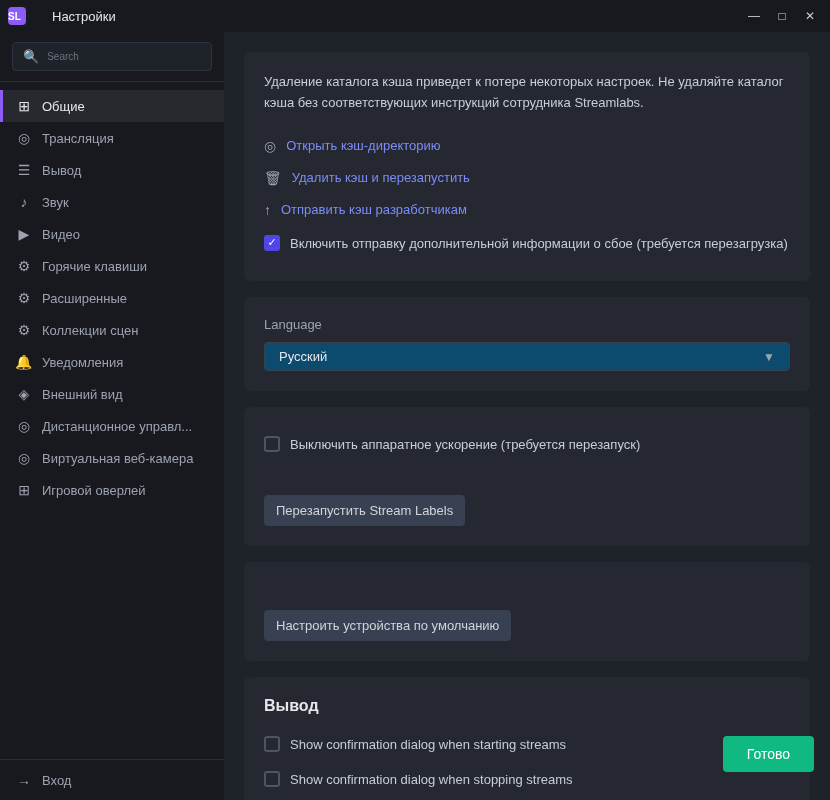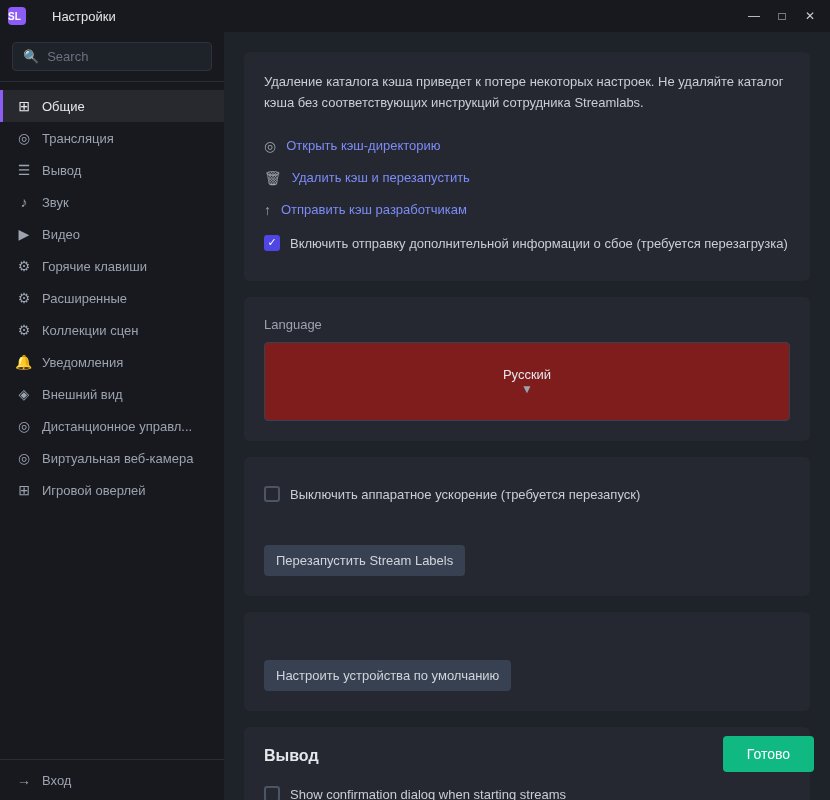--- a/index.html
+++ b/index.html
@@ -94,21 +94,21 @@
     }
     .search-icon {
       color: #6b7280;
       font-size: 13px;
     }
     .search-input {
       background: transparent;
       border: none;
       outline: none;
       color: #c8cdd6;
-      font-size: 13px;
+      font-size: 10px;
       width: 100%;
     }
     .search-input::placeholder { color: #6b7280; }
 
     .sidebar-nav {
       flex: 1;
       padding: 8px 0;
     }
     .nav-item {
       display: flex;
@@ -230,31 +230,30 @@
     .section-label {
       font-size: 13px;
       color: #9ca3af;
       margin-bottom: 10px;
     }
     .select-container {
       position: relative;
     }
     .select-box {
       width: 100%;
-      background: #7f1d1d;
+      background: #0c4a6e;
       border: 1px solid #374151;
       border-radius: 4px;
-      padding: 24px 14px;
+      padding: 6px 14px;
       color: #e5e7eb;
       font-size: 13px;
       cursor: pointer;
       display: flex;
       align-items: center;
       justify-content: space-between;
-      flex-direction: column;
     }
     .select-arrow { color: #9ca3af; font-size: 12px; }
 
     
     .btn {
       padding: 8px 12px;
       border-radius: 4px;
       font-size: 13px;
       cursor: pointer;
       border: none;
@@ -444,20 +443,24 @@
         <button class="btn btn-gray">Настроить устройства по умолчанию</button>
       </div>
     </div>
 
     <div class="section-card">
       <div class="section-title">Вывод</div>
       <div class="checkbox-row">
         <div class="custom-checkbox unchecked"></div>
         <span class="checkbox-label">Show confirmation dialog when starting streams</span>
       </div>
+      <div class="checkbox-row">
+        <div class="custom-checkbox unchecked"></div>
+        <span class="checkbox-label">Show confirmation dialog when stopping streams</span>
+      </div>
     </div>
 
   </div>
 </div>
 
 <div class="done-btn-container">
   <button class="done-btn">Готово</button>
 </div>
 
 </body></html>

